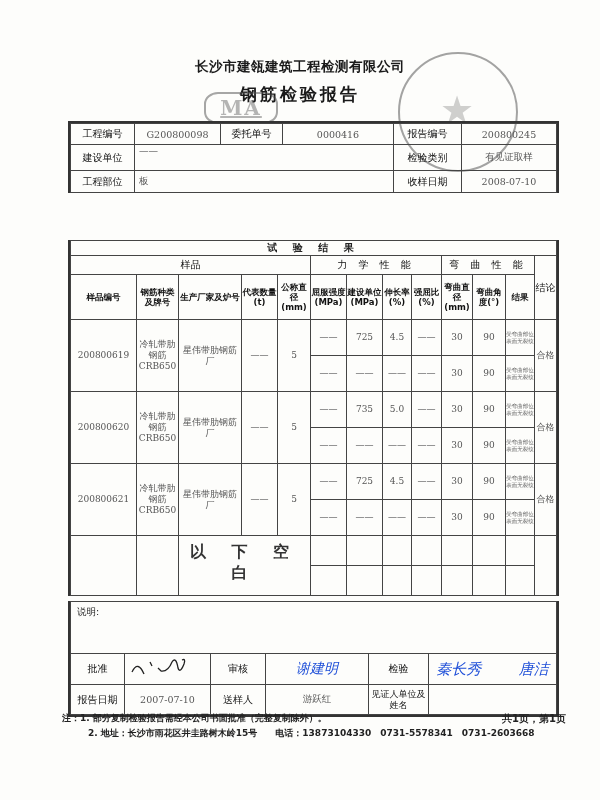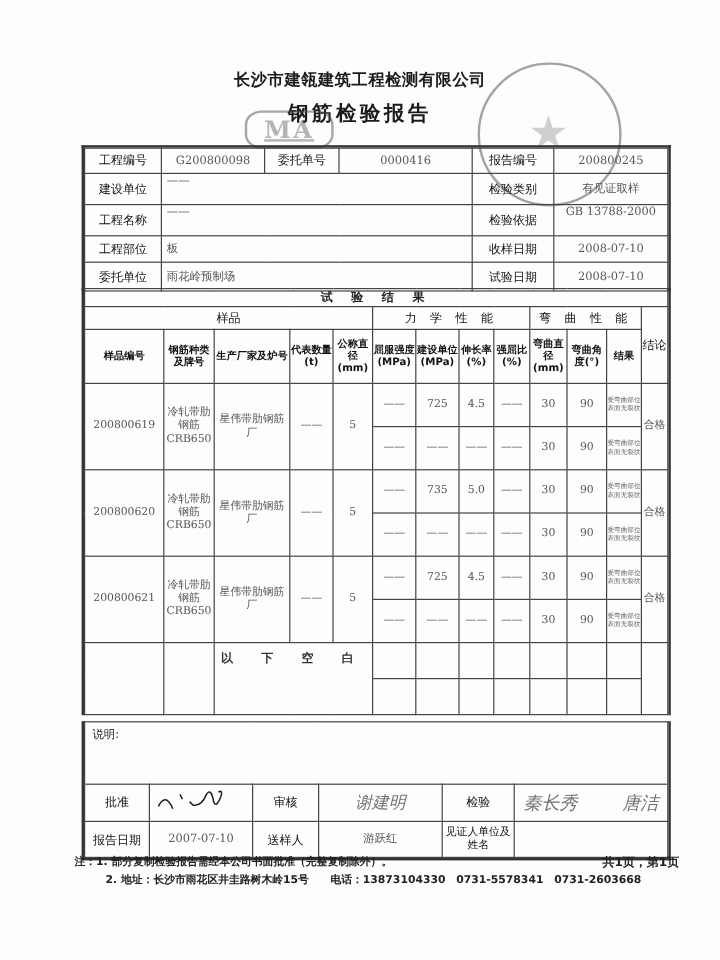--- a/index.html
+++ b/index.html
@@ -17,21 +17,21 @@
   .sec{font-weight:bold;font-size:10px;letter-spacing:6px;}
   .tiny{font-family:"DejaVu Serif","Liberation Serif",serif;font-size:5.5px;line-height:6.5px;color:#666;}
   .sm{font-family:"DejaVu Serif","Liberation Serif",serif;font-size:9px;line-height:11px;color:#555;}
   .notes{position:absolute;left:62px;top:712px;font-size:9px;font-weight:bold;color:#222;}
   .notes2{position:absolute;left:88px;top:727px;font-size:9px;font-weight:bold;color:#222;}
   .pages{position:absolute;right:34px;top:712px;font-size:10px;font-weight:bold;color:#222;}
   .stamp-round{position:absolute;left:398px;top:52px;width:116px;height:116px;border:2px solid rgba(90,90,90,0.55);border-radius:50%;}
   .stamp-star{position:absolute;left:440px;top:88px;font-size:38px;color:rgba(120,120,120,0.35);}
   .stamp-ma{position:absolute;left:204px;top:92px;width:70px;height:28px;border:2px solid rgba(80,80,80,0.5);border-radius:14px/12px;
             font-family:"DejaVu Serif",serif;font-size:20px;font-weight:bold;color:rgba(90,90,90,0.45);text-align:center;line-height:28px;letter-spacing:2px;text-decoration:underline;}
-  .sig{font-family:"DejaVu Serif",serif;font-style:italic;color:#737373;}
+  .sig{font-family:"DejaVu Serif",serif;font-style:italic;color:#1d4ed8;}
 </style>
 </head>
 <body>
 
 <div class="company">长沙市建瓴建筑工程检测有限公司</div>
 <div class="title">钢筋检验报告</div>
 
 <div class="stamp-round"></div>
 <div class="stamp-star">★</div>
 <div class="stamp-ma">MA</div>
@@ -54,36 +54,24 @@
     <td class="val">0000416</td>
     <td class="lbl">报告编号</td>
     <td class="val">200800245</td>
   </tr>
   <tr style="height:26px">
     <td class="lbl">建设单位</td>
     <td colspan="3" class="val valL" style="vertical-align:top;">——</td>
     <td class="lbl">检验类别</td>
     <td class="val">有见证取样</td>
   </tr>
-  <tr style="height:26px">
-    <td class="lbl">工程名称</td>
-    <td colspan="3" class="val valL" style="vertical-align:top;">——</td>
-    <td class="lbl">检验依据</td>
-    <td class="val" style="vertical-align:top;">GB 13788-2000</td>
-  </tr>
   <tr style="height:22px">
     <td class="lbl">工程部位</td>
     <td colspan="3" class="val valL">板</td>
     <td class="lbl">收样日期</td>
-    <td class="val">2008-07-10</td>
-  </tr>
-  <tr style="height:24px">
-    <td class="lbl">委托单位</td>
-    <td colspan="3" class="val valL">雨花岭预制场</td>
-    <td class="lbl">试验日期</td>
     <td class="val">2008-07-10</td>
   </tr>
 </tbody>
     </table>
 </div>
 
 <div class="frame" style="top:240px;">
 <table>
   <colgroup>
     <col style="width:66px">
@@ -196,21 +184,21 @@
     <td class="sm">——</td>
     <td class="sm">——</td>
     <td class="sm">30</td>
     <td class="sm">90</td>
     <td class="tiny">受弯曲部位表面无裂纹</td>
   </tr>
 
   <tr style="height:30px">
     <td rowspan="2"></td>
           <td rowspan="2"></td>
-    <td colspan="3" rowspan="2" style="font-size:10px;font-weight:bold;letter-spacing:10px;color:#333;vertical-align:top;padding-top:6px;margin-left:40px;">以 下 空 白</td>
+    <td colspan="3" rowspan="2" style="font-size:16px;font-weight:bold;letter-spacing:10px;color:#333;vertical-align:top;padding-top:6px;margin-left:40px;">以 下 空 白</td>
     <td></td>
           <td></td>
           <td></td>
           <td></td>
           <td></td>
           <td></td>
           <td></td>
     <td rowspan="2"></td>
   </tr>
   <tr style="height:30px">

